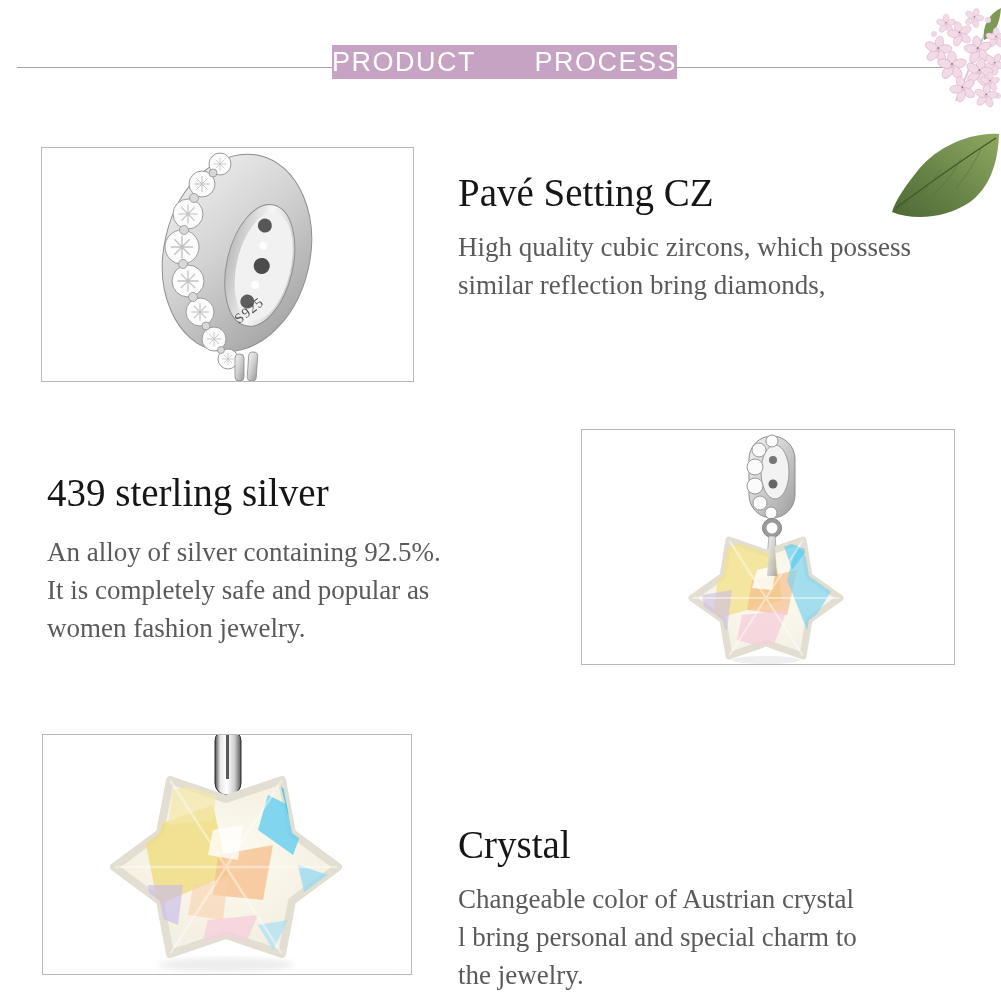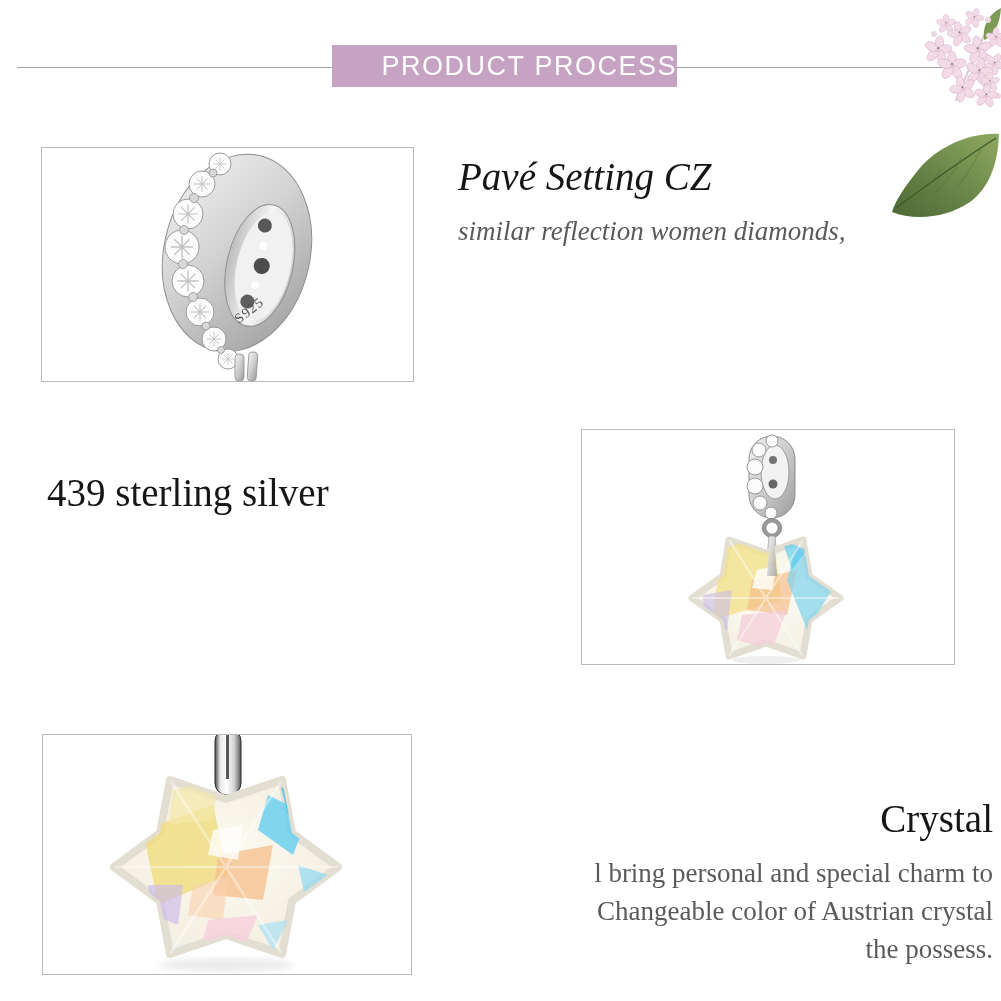--- a/index.html
+++ b/index.html
@@ -1,32 +1,32 @@
 <!DOCTYPE html>
 <html><head>
 <meta charset="utf-8">
 <style>
   html,body{margin:0;padding:0;background:#fff;}
   .page{position:relative;width:1001px;height:1001px;background:#ffffff;overflow:hidden;
         font-family:"Liberation Serif",serif;}
   .divider{position:absolute;left:17px;top:67px;width:943px;height:1px;background:#a6a2a4;}
-  .banner{position:absolute;left:332px;top:45px;width:345px;height:42px;background:#c6a3c2;
-          display:flex;align-items:center;justify-content:flex-end;gap:9px;
+  .banner{position:absolute;left:332px;top:45px;width:345px;height:34px;background:#c6a3c2;
+          display:flex;align-items:center;justify-content:space-between;gap:9px;
           font-family:"Liberation Sans",sans-serif;color:#ffffff;font-size:27px;letter-spacing:1.5px;}
   .banner .w1{font-weight:400;}
   .banner .w2{font-weight:400;}
   .panel{position:absolute;border:1px solid #beb6ba;background:#ffffff;}
   .panel svg{display:block;width:100%;height:100%;}
   #panel1{left:41px;top:147px;width:371px;height:233px;}
   #panel2{left:581px;top:429px;width:372px;height:234px;}
   #panel3{left:42px;top:734px;width:368px;height:239px;}
   .textblock{position:absolute;}
-  #text1{left:458px;top:156px;width:535px;font-style:italic;}
+  #text1{left:458px;top:172px;width:535px;}
   #text2{left:47px;top:472px;width:520px;}
-  #text3{left:458px;top:798px;width:535px;text-align:right;}
+  #text3{left:458px;top:824px;width:535px;}
   .heading{margin:0;font-size:39px;font-weight:400;color:#161616;line-height:1.1;}
   .body{margin-top:13px;font-size:27px;color:#5a5a5a;line-height:38px;}
   #text2 .body{margin-top:18px;}
   .decor{position:absolute;left:886px;top:6px;width:115px;height:236px;}
   .decor svg{display:block;width:100%;height:100%;}
 </style>
 </head>
 <body>
 
 <div class="page">
@@ -138,26 +138,32 @@
       <g fill="url(#p1silver)" stroke="#8c8c8c" stroke-width=".8">
         <rect x="193" y="206" width="9" height="27" rx="4"></rect>
         <rect x="206" y="204" width="9" height="29" rx="4" transform="rotate(4 210 218)"></rect>
       </g>
     </svg>
   </div>
 
   <div class="textblock" id="text1">
     <h2 class="heading">Pavé Setting CZ</h2>
     <div class="body">
-      <div>similar reflection women diamonds,</div>
+      <div>High quality cubic zircons, which possess</div>
+      <div>similar reflection bring diamonds,</div>
     </div>
   </div>
 
   <div class="textblock" id="text2">
     <h2 class="heading">439 sterling silver</h2>
+    <div class="body">
+      <div>An alloy of silver containing 92.5%.</div>
+      <div>It is completely safe and popular as</div>
+      <div>women fashion jewelry.</div>
+    </div>
   </div>
 
   <div class="panel" id="panel2">
     <svg viewBox="0 0 372 234">
       <defs>
         <linearGradient id="p2silver" x1="0" y1="0" x2="1" y2="1">
           <stop offset="0" stop-color="#f4f4f4"></stop>
             <stop offset=".45" stop-color="#d0d0d0"></stop>
             <stop offset="1" stop-color="#9c9c9c"></stop>
         </linearGradient>
@@ -244,19 +250,19 @@
         <polygon points="170,95 200,90 195,125 165,120" fill="#ffffff" opacity=".75"></polygon>
         <path d="M127,45 L183,132 M239,45 L183,132 M71,132 H295 M127,219 L183,132 M239,219 L183,132" stroke="#ffffff" stroke-width="2.5" opacity=".4" fill="none"></path>
         <rect x="174" y="0" width="22" height="62" rx="10" fill="url(#p3pin)" opacity=".55"></rect>
       </g>
     </svg>
   </div>
 
   <div class="textblock" id="text3">
     <h2 class="heading">Crystal</h2>
     <div class="body">
+      <div>Changeable color of Austrian crystal</div>
       <div>l bring personal and special charm to</div>
-      <div>Changeable color of Austrian crystal</div>
-      <div>the possess.</div>
+      <div>the jewelry.</div>
     </div>
   </div>
 
 </div>
 
 </body></html>

